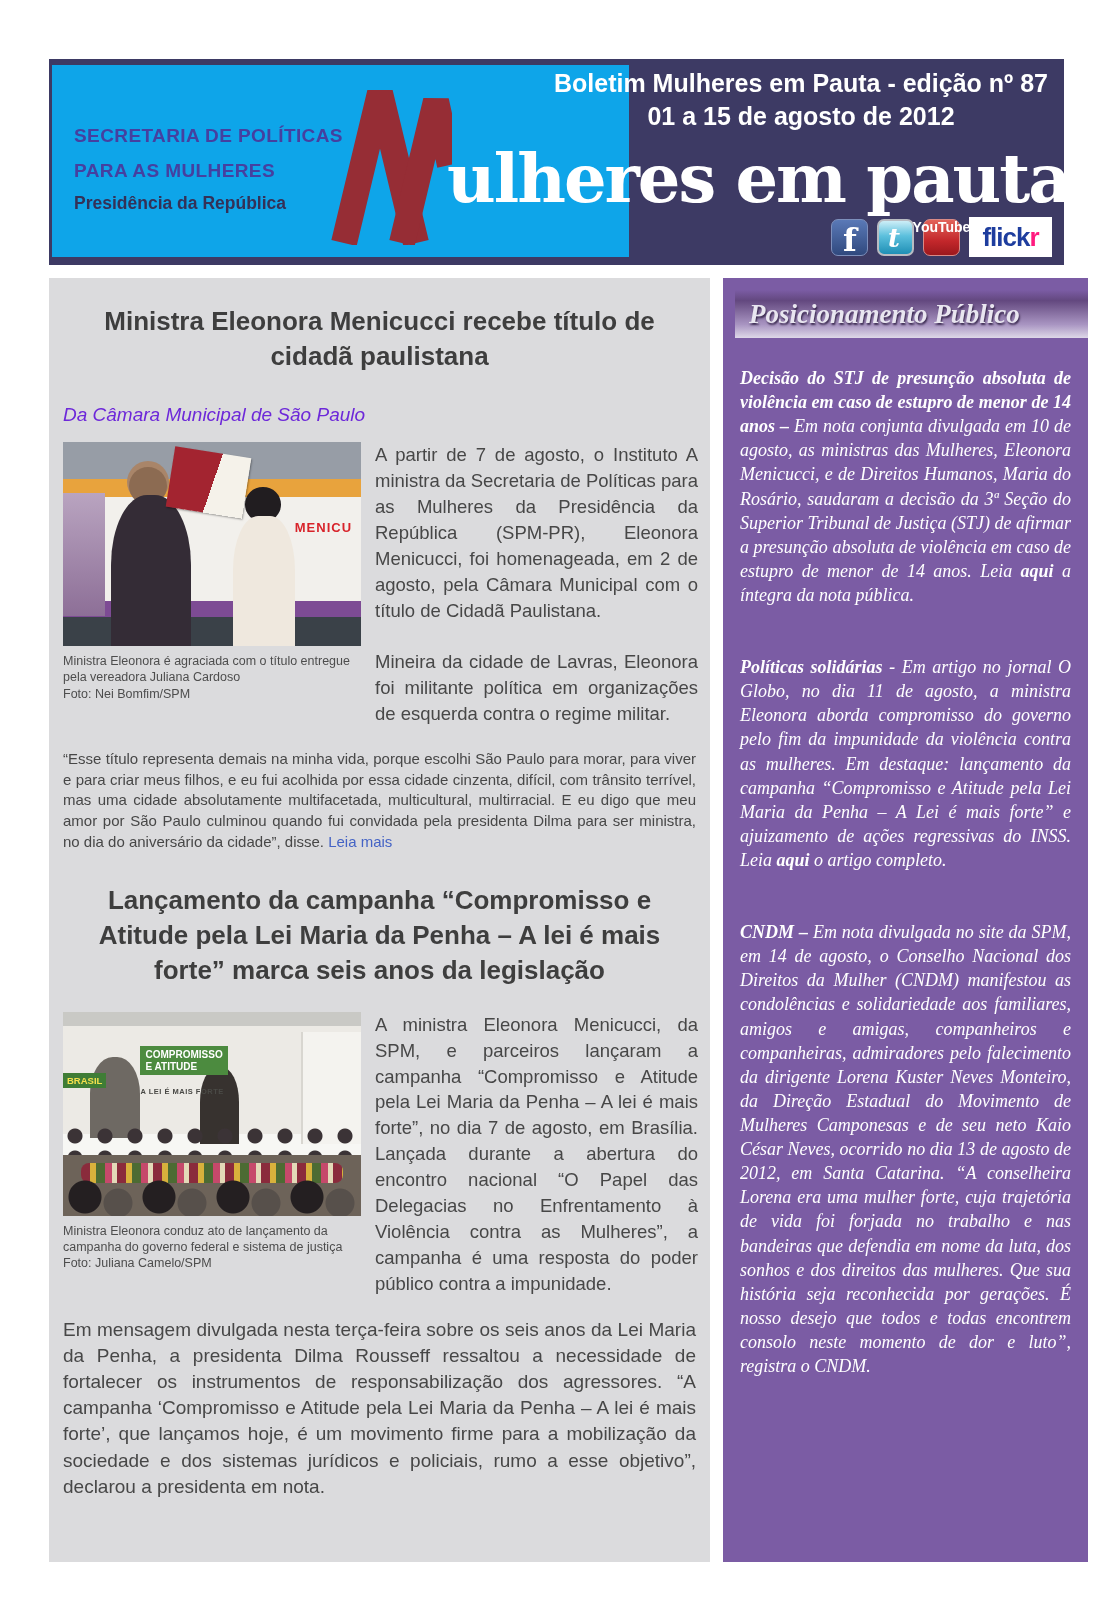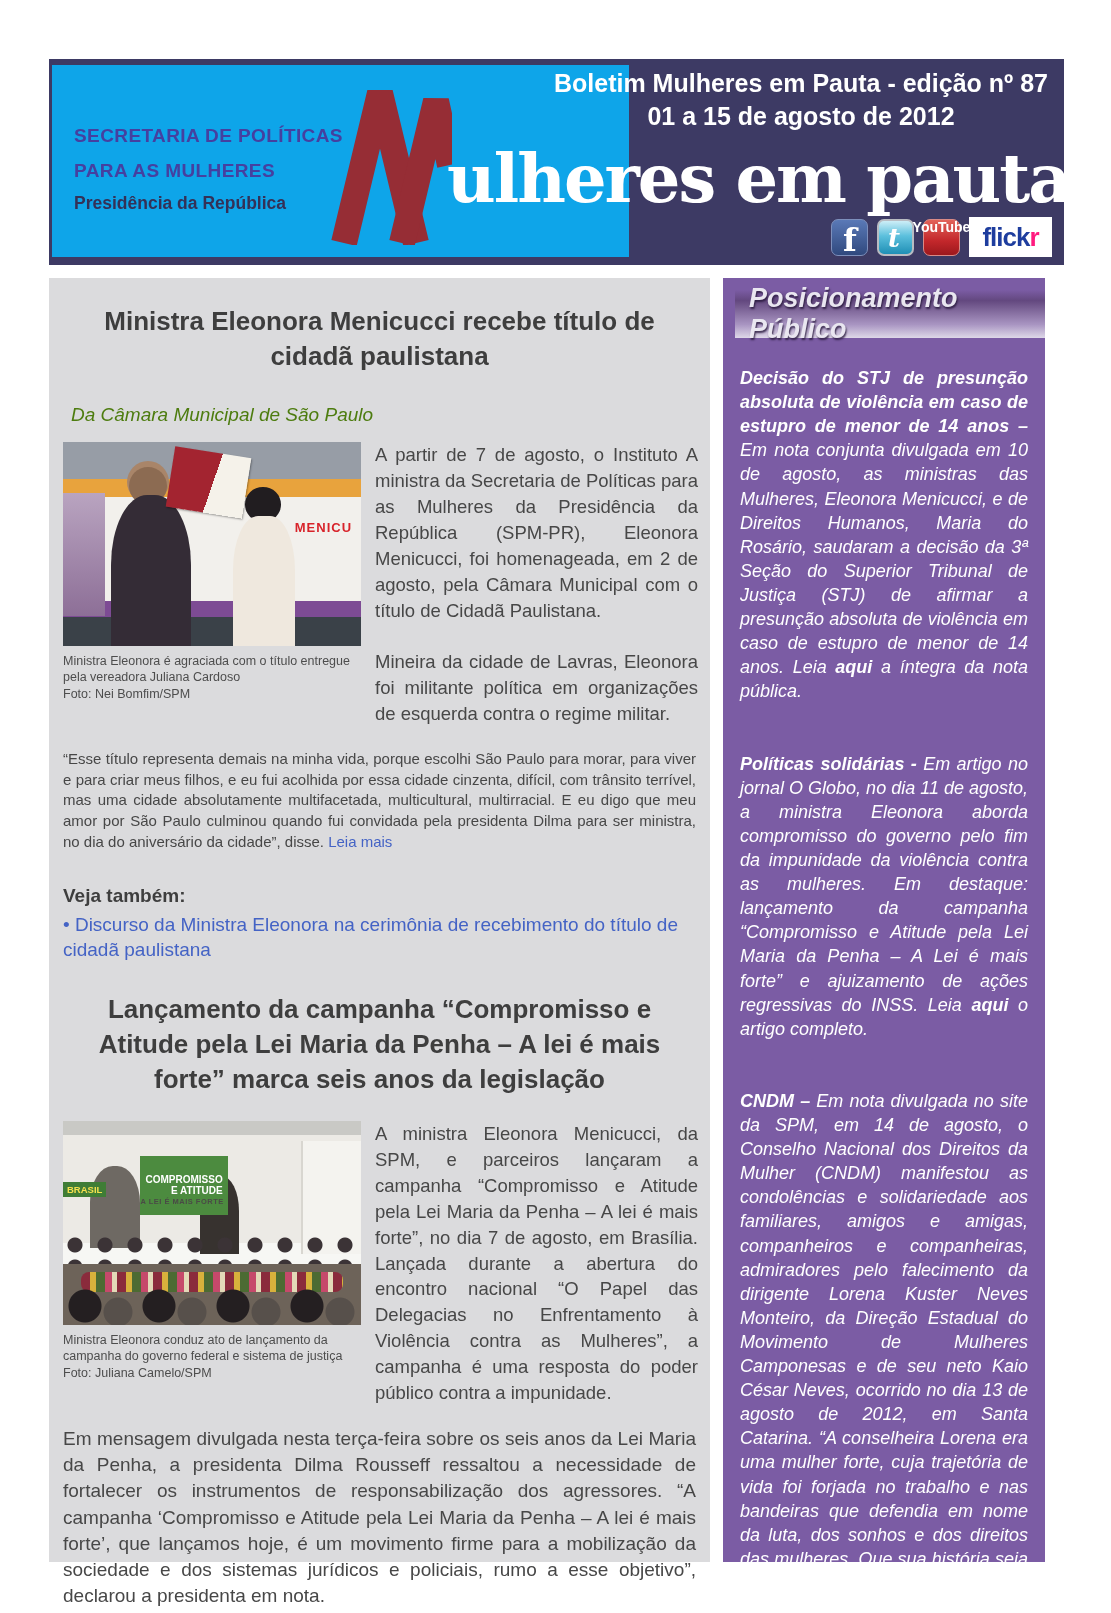--- a/index.html
+++ b/index.html
@@ -26,21 +26,21 @@
   .icon-yt { background:linear-gradient(#e2635a 0%, #c3272b 60%, #9c181d 100%); border:1px solid #d98a86;
       display:flex; flex-direction:row; justify-content:center; font-weight:bold; font-size:14px; line-height:1.1; }
   .icon-flickr { width:83px; height:40px; background:#ffffff; display:flex; justify-content:center; align-items:center; font-weight:bold; font-size:26px; letter-spacing:-1px; }
   .flickr-blue { color:#1e3d9e; }
   .flickr-pink { color:#ff1a7f; }
 
   
   .main-col { position:absolute; left:49px; top:278px; width:661px; height:1284px; background:#dbdbdd; }
   .main-inner { padding:26px 12px 0 12px; }
   .article-title { font-size:26px; font-weight:bold; color:#3e3e3e; text-align:center; line-height:1.35; margin:0 18px; }
-  .byline { font-style:italic; font-size:19px; color:#4d7c0f; margin:30px 0 16px 10px; }
+  .byline { font-style:italic; font-size:19px; color:#6d28d9; margin:30px 0 16px 2px; }
   .article-row { display:flex; gap:12px; margin:6px 0 0 2px; }
   .figure { width:300px; flex:none; }
   .photo { width:298px; height:204px; position:relative; overflow:hidden; }
   .caption { font-size:12.5px; color:#4d4d4d; line-height:1.3; margin-top:7px; }
   .credit { font-size:12.5px; color:#4d4d4d; line-height:1.3; }
   .article-text { flex:1; font-size:18.5px; color:#474747; text-align:justify; line-height:1.4; }
   .article-text p + p { margin-top:26px; }
   .quote-para { font-size:15px; color:#474747; text-align:justify; line-height:1.38; margin:22px 2px 0 2px; }
   .link { color:#4463c5; }
   .see-also { margin:30px 2px 0 2px; font-size:19px; line-height:1.32; }
@@ -55,34 +55,34 @@
   .p1-fig1 { position:absolute; left:16%; top:26%; width:27%; height:76%; background:#342c36; border-radius:45% 45% 0 0; }
   .p1-head1 { position:absolute; left:22%; top:12%; width:13%; height:19%; background:#8c6b52; border-radius:50%; box-shadow:0 -4px 0 2px #a98569; }
   .p1-fig2 { position:absolute; left:57%; top:36%; width:21%; height:66%; background:#efe8de; border-radius:40% 40% 0 0; }
   .p1-head2 { position:absolute; left:61%; top:22%; width:12%; height:17%; background:#211d20; border-radius:50%; }
   .p1-diploma { position:absolute; left:36%; top:5%; width:26%; height:30%; background:linear-gradient(100deg,#a32430 0%, #a32430 55%, #f5f2ea 55%); transform:rotate(9deg); box-shadow:1px 1px 2px rgba(0,0,0,0.35); }
   .p1-overlay-text { position:absolute; right:3%; top:38%; color:#d8232a; font-weight:bold; font-size:13px; letter-spacing:1px; }
 
   
   .photo2 { background:linear-gradient(#c9c9c5 0%, #c9c9c5 7%, #eceae5 7%, #eceae5 60%, #f7f7f4 60%, #f7f7f4 70%, #6d6359 70%); }
   .p2-panel-right { position:absolute; right:0; top:10%; width:20%; height:55%; background:#f4f3ef; border-left:2px solid #d8d6d0; }
-  .p2-slogan { position:absolute; left:26%; top:17%; background:#4c8b3f; color:#fff; font-weight:bold; font-size:10px; line-height:1.15; padding:18px 5px; text-align:right; }
+  .p2-slogan { position:absolute; left:26%; top:17%; background:#4c8b3f; color:#fff; font-weight:bold; font-size:10px; line-height:1.15; padding:3px 5px; text-align:left; }
   .p2-slogan-sub { position:absolute; left:26%; top:37%; color:#4a4a46; font-weight:bold; font-size:7.5px; letter-spacing:0.5px; }
   .p2-brasil { position:absolute; left:0; top:30%; background:#3f7d36; color:#f4e04d; font-weight:bold; font-size:9.5px; padding:2px 4px; }
   .p2-man { position:absolute; left:9%; top:22%; width:17%; height:40%; background:#6e6963; border-radius:45% 45% 0 0; }
   .p2-woman { position:absolute; left:46%; top:27%; width:13%; height:38%; background:#37322f; border-radius:45% 45% 0 0; }
   .p2-heads { position:absolute; left:0; top:56%; width:100%; height:14%;
       background-image:radial-gradient(circle at 12px 10px, #3b3336 7px, transparent 8px); background-size:30px 22px; }
   .p2-flowers { position:absolute; left:6%; top:74%; width:88%; height:10%; border-radius:8px;
       background:repeating-linear-gradient(90deg,#8a2b3c 0 9px,#d8b13c 9px 15px,#4c6b33 15px 24px,#c6496b 24px 31px,#e3d9b8 31px 36px); }
   .p2-audience { position:absolute; left:0; top:82%; width:100%; height:18%;
       background-image:radial-gradient(circle at 22px 18px, #241f21 16px, transparent 17px), radial-gradient(circle at 55px 24px, #57504b 14px, transparent 15px); background-size:74px 40px; background-color:transparent; }
 
   
-  .sidebar { position:absolute; left:723px; top:278px; width:322px; height:1284px; background:#7b5ca4; }
+  .sidebar { position:absolute; left:723px; top:278px; width:365px; height:1284px; background:#7b5ca4;font-family:Liberation Serif, serif; }
   .side-title { margin:12px 0 0 12px; height:48px; padding-left:14px; display:flex; align-items:center;
       background:linear-gradient(#7b5ca4 0%, #63487f 22%, #a995c2 72%, #ded8e8 100%);
       font-size:27px; font-style:italic; font-weight:bold; color:#e9e6f0; text-shadow:1px 2px 2px rgba(40,25,60,0.85); }
   .side-para { margin:28px 17px 0 17px; color:#ffffff; font-size:18px; font-style:italic; text-align:justify; line-height:1.34; }
   .side-para.gap-lg { margin-top:48px; }
   .seg-bold { font-weight:bold; }
 </style>
 </head>
 <body>
 
@@ -142,24 +142,20 @@
           <div class="credit">Foto: Nei Bomfim/SPM</div>
         </div>
         <div class="article-text">
           <p>A partir de 7 de agosto, o Instituto A ministra da Secretaria de Políticas para as Mulheres da Presidência da República (SPM-PR), Eleonora Menicucci, foi homenageada, em 2 de agosto, pela Câmara Municipal com o título de Cidadã Paulistana.</p>
           <p>Mineira da cidade de Lavras, Eleonora foi militante política em organizações de esquerda contra o regime militar.</p>
         </div>
       </div>
 
       <p class="quote-para"><span>“Esse título representa demais na minha vida, porque escolhi São Paulo para morar, para viver e para criar meus filhos, e eu fui acolhida por essa cidade cinzenta, difícil, com trânsito terrível, mas uma cidade absolutamente multifacetada, multicultural, multirracial. E eu digo que meu amor por São Paulo culminou quando fui convidada pela presidenta Dilma para ser ministra, no dia do aniversário da cidade”, disse. </span><span class="link">Leia mais</span></p>
 
-      <div class="see-also">
-        <span class="see-also-label">Veja também:</span>
-        <span class="see-also-link link">• Discurso da Ministra Eleonora na cerimônia de recebimento do título de cidadã paulistana</span>
-      </div>
 
       <h1 class="article-title title-2">Lançamento da campanha “Compromisso e Atitude pela Lei Maria da Penha – A lei é mais forte” marca seis anos da legislação</h1>
 
       <div class="article-row" style="margin-top:24px;">
         <div class="figure">
           <div class="photo photo2">
             <div class="p2-panel-right"></div>
             <div class="p2-man"></div>
             <div class="p2-woman"></div>
             <div class="p2-brasil">BRASIL</div>

